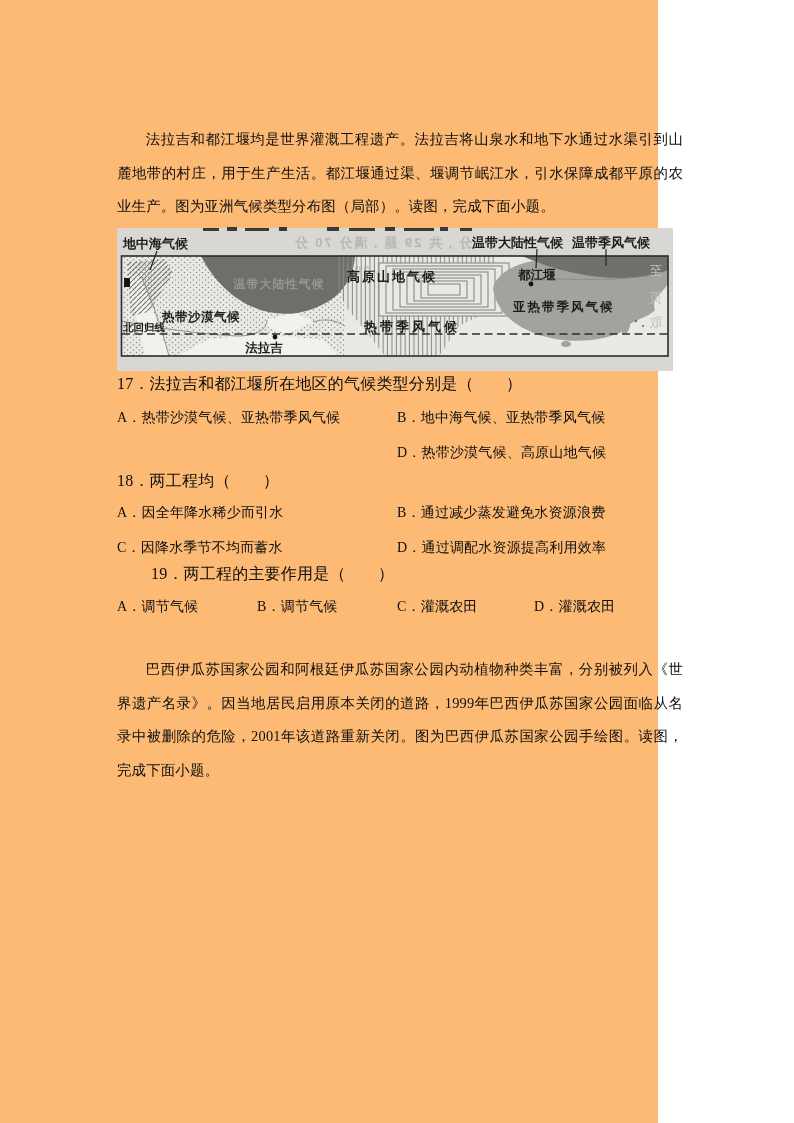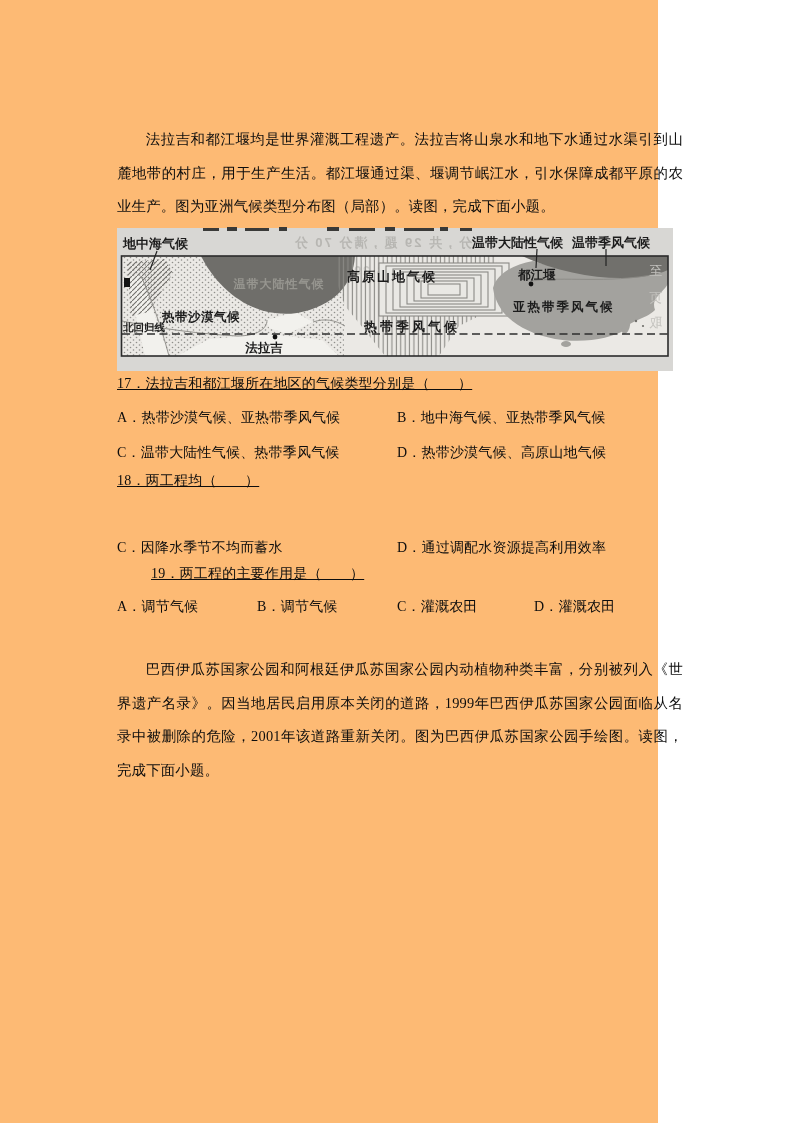--- a/index.html
+++ b/index.html
@@ -2,22 +2,22 @@
 <html><head>
 <meta charset="utf-8">
 <style>
   html,body{margin:0;padding:0;background:#ffffff;}
   body{width:794px;height:1123px;position:relative;overflow:hidden;
        font-family:"Liberation Serif","DejaVu Serif",serif;color:#000;}
   .page{position:absolute;left:0;top:0;width:658px;height:1123px;background:#fdba74;}
   .para{position:absolute;left:117px;width:566px;margin:0;
         font-size:14.4px;line-height:33.6px;text-align:justify;
         text-indent:2em;letter-spacing:0.2px;color:#0d0d0d;}
-  .qline{position:absolute;left:117px;width:620px;font-size:14px;line-height:19px;
-         white-space:nowrap;letter-spacing:0.2px;color:#0d0d0d;text-decoration:underline;}
+  .qline{position:absolute;left:117px;width:620px;font-size:16px;line-height:19px;
+         white-space:nowrap;letter-spacing:0.2px;color:#0d0d0d;}
   .optrow{position:absolute;left:117px;width:620px;height:19px;}
   .opt{position:absolute;top:0;font-size:14px;line-height:19px;white-space:nowrap;
        letter-spacing:0.2px;color:#0d0d0d;}
   .mapwrap{position:absolute;left:117px;top:226px;width:556px;height:146px;}
   svg text{font-family:"Liberation Sans","DejaVu Sans",sans-serif;}
 </style>
 </head>
 <body>
 
 <div class="page">
@@ -133,25 +133,28 @@
       <line x1="489" y1="23" x2="489" y2="40" stroke="#222" stroke-width="1.2"></line>
     </svg>
   </div>
 
   <div class="qline" style="top:374px;">17．法拉吉和都江堰所在地区的气候类型分别是（　　）</div>
   <div class="optrow" style="top:408px;">
     <span class="opt" style="left:0;">A．热带沙漠气候、亚热带季风气候</span>
     <span class="opt" style="left:280px;">B．地中海气候、亚热带季风气候</span>
   </div>
   <div class="optrow" style="top:443px;">
-    <span class="opt" style="left:0;">C．温带大陆性气候、热带季风气候</span>
     <span class="opt" style="left:280px;">D．热带沙漠气候、高原山地气候</span>
   </div>
 
   <div class="qline" style="top:471px;">18．两工程均（　　）</div>
+  <div class="optrow" style="top:503px;">
+    <span class="opt" style="left:0;">A．因全年降水稀少而引水</span>
+    <span class="opt" style="left:280px;">B．通过减少蒸发避免水资源浪费</span>
+  </div>
   <div class="optrow" style="top:538px;">
     <span class="opt" style="left:0;">C．因降水季节不均而蓄水</span>
     <span class="opt" style="left:280px;">D．通过调配水资源提高利用效率</span>
   </div>
 
   <div class="qline" style="top:564px;margin-left:34px;">19．两工程的主要作用是（　　）</div>
   <div class="optrow" style="top:597px;">
     <span class="opt" style="left:0;">A．调节气候</span>
     <span class="opt" style="left:140px;">B．调节气候</span>
     <span class="opt" style="left:280px;">C．灌溉农田</span>

